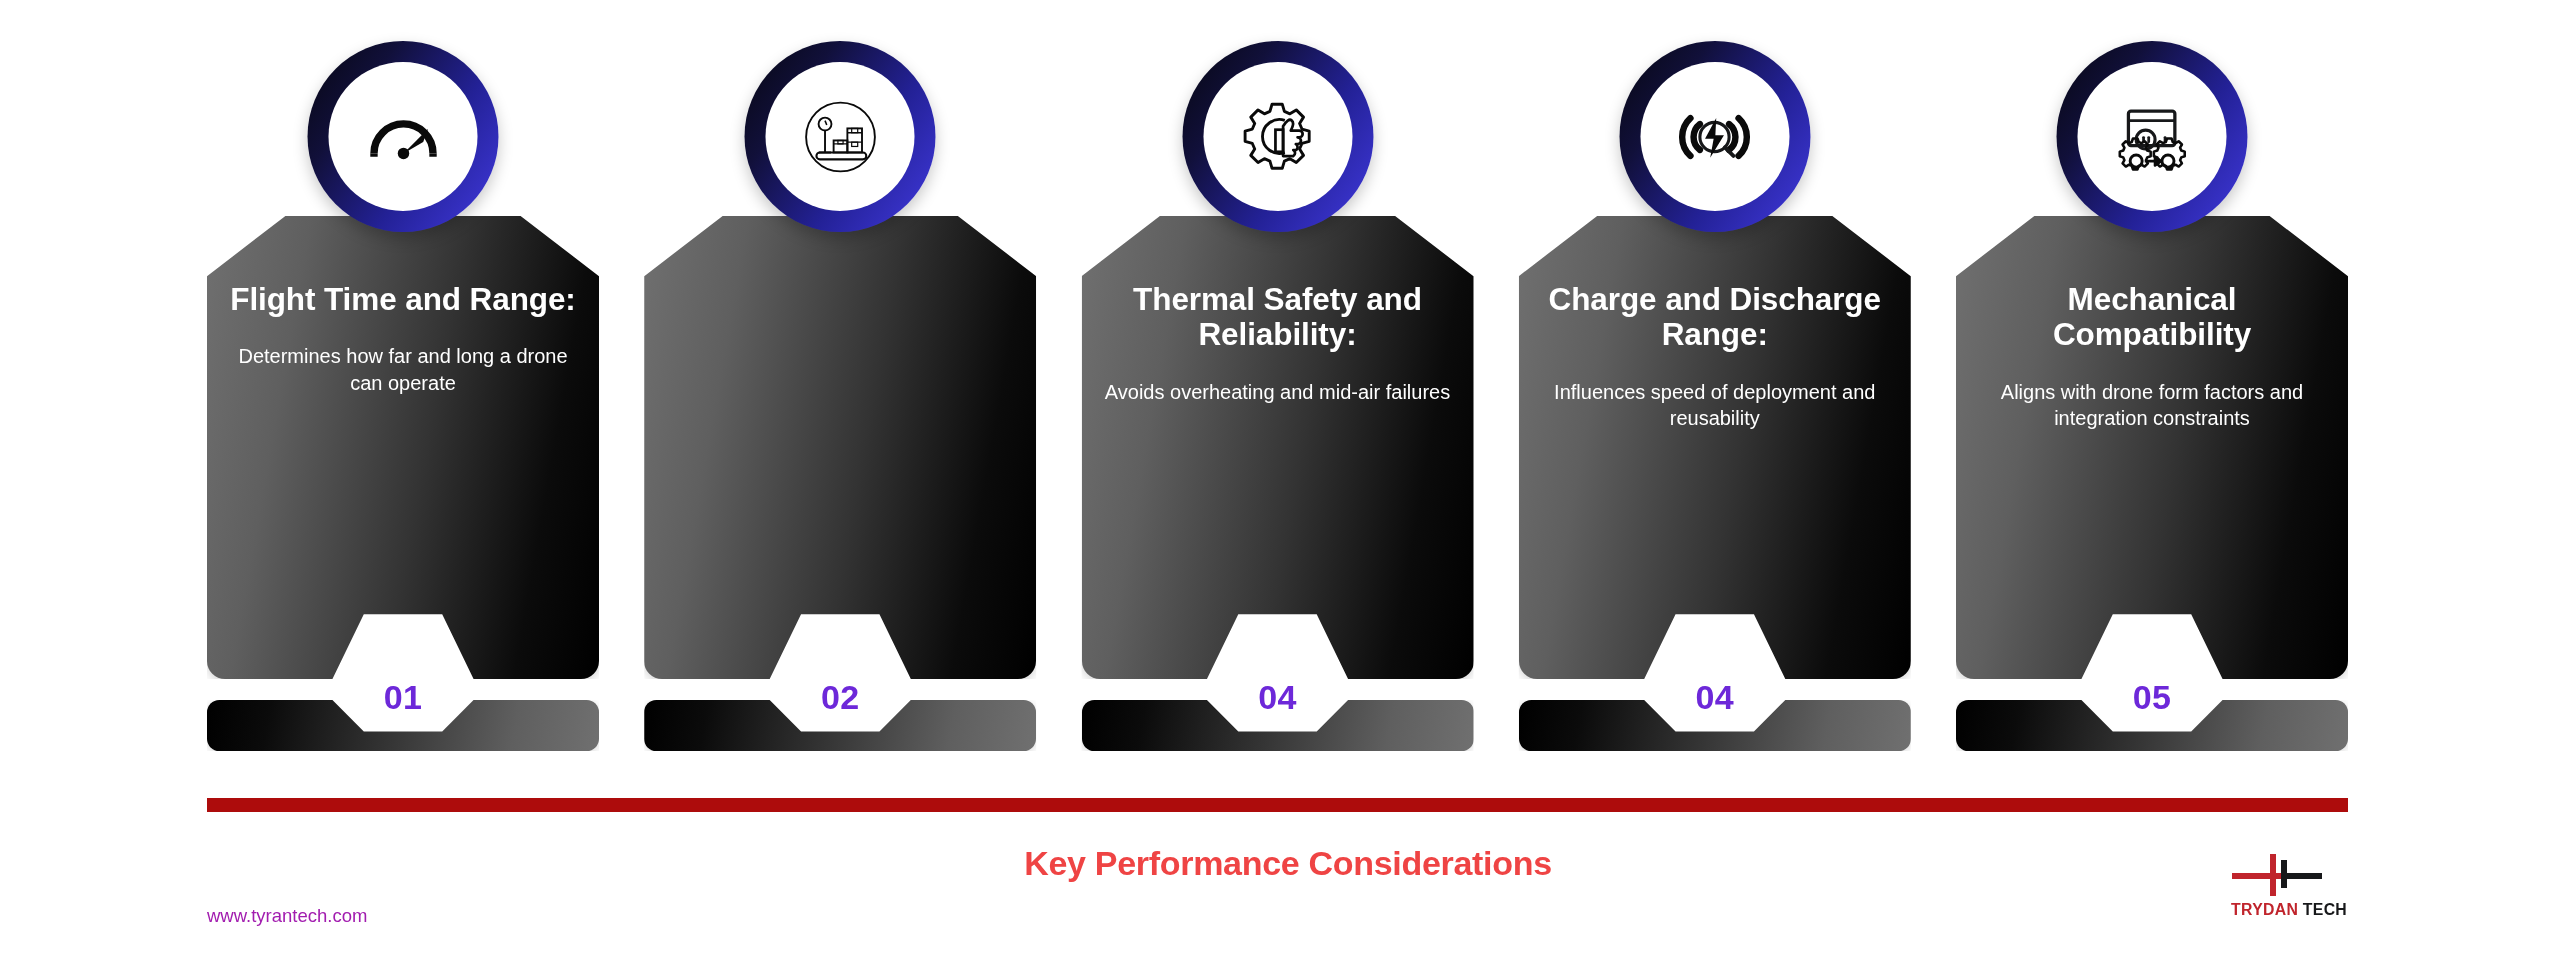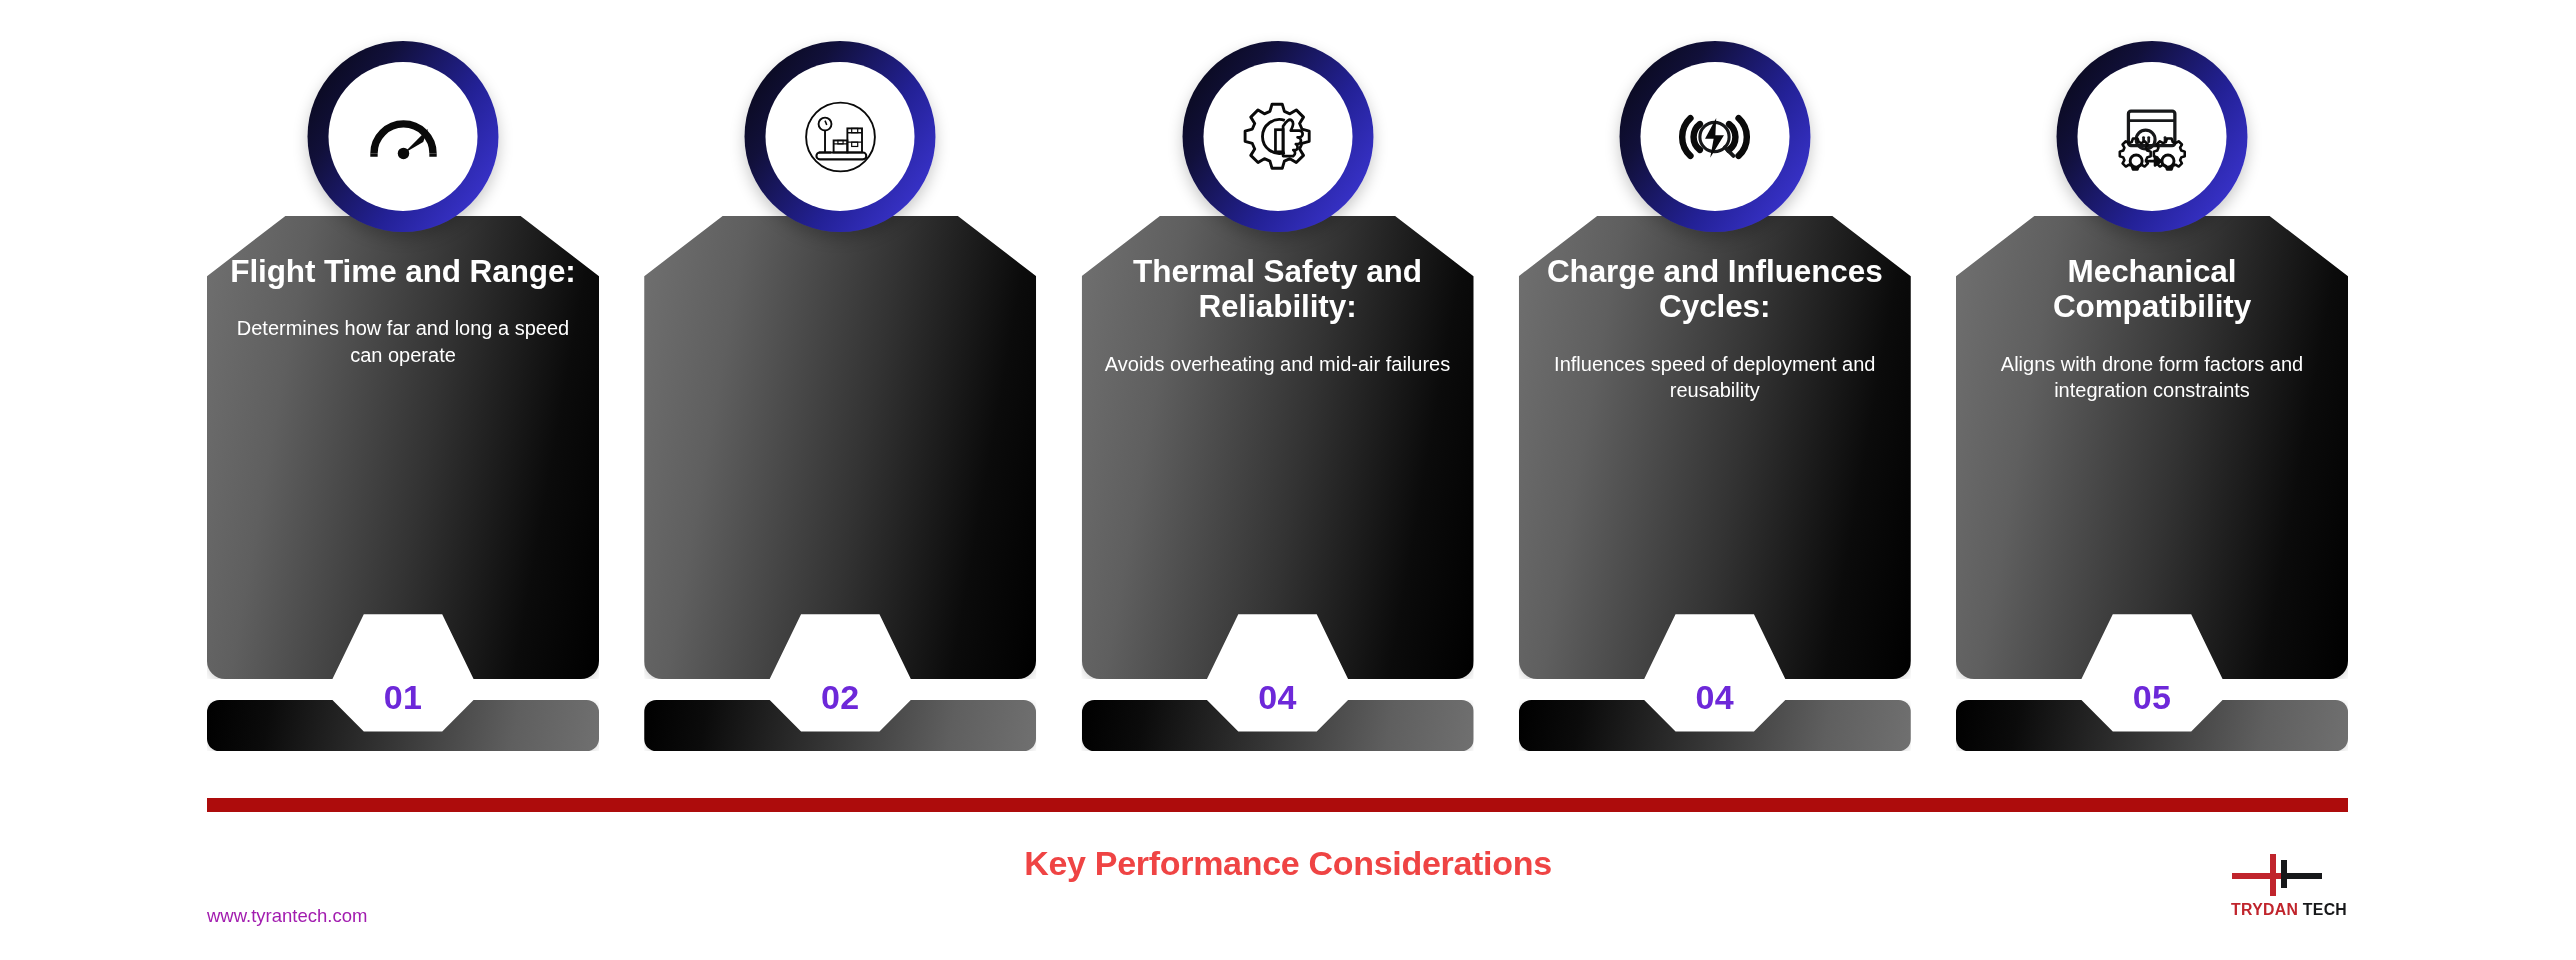--- a/index.html
+++ b/index.html
@@ -35,20 +35,21 @@
     filter:drop-shadow(0 3.4px 4.8px rgba(0,0,0,0.17));
   }
   .card-text{
     position:absolute; left:0; top:175px; width:392px; height:463px;
     padding:38px 23px 0 23px; text-align:center; color:#fff;
     pointer-events:none;
   }
   .card-title{
     font-size:31.5px; font-weight:bold; line-height:1.12;
     letter-spacing:-0.1px;
+    margin-top:28px;
   }
   .card-desc{
     margin-top:26px; font-size:20px; font-weight:400; line-height:1.32;
   }
 
   
   .card-footbar{
     position:absolute; left:0; top:1e0px; width:392px; height:51px;
     background:linear-gradient(100deg,#000000 0%,#0b0b0b 16%,#333333 46%,#5f5f5f 78%,#707070 100%);
     border-radius:12.3px;
@@ -120,21 +121,21 @@
 </head>
 <body>
 
 <div id="stage">
 
   <div id="cards-row">
       <div class="card-unit">
         <div class="card-body"></div>
         <div class="card-text">
           <div class="card-title">Flight Time and Range:</div>
-          <div class="card-desc">Determines how far and long a speed can operate</div>
+          <div class="card-desc">Determines how far and long a drone can operate</div>
         </div>
         <div class="card-footbar" style="top: 659px;"></div>
         <div class="card-number">01</div>
         <div class="icon-badge">
           <div class="icon-inner">
     <svg width="82" height="82" viewBox="0 0 100 100">
       <path d="M14 70 A36 36 0 0 1 86 70" fill="none" stroke="#0a0a0a" stroke-width="9"></path>
       <path d="M14 70 L14 74 M86 70 L86 74" stroke="#0a0a0a" stroke-width="9"></path>
       <path d="M50 70 L80 40 L74 56 Z" fill="#0a0a0a"></path>
       <circle cx="50" cy="70" r="7" fill="#0a0a0a"></circle>
@@ -182,21 +183,21 @@
       <path d="M58 31 A20 20 0 1 0 58 69" fill="none" stroke="#0a0a0a" stroke-width="3.4"></path>
       <path d="M56 38 q6-10 10-7 q4 3 -1 12 h10 a4 4 0 0 1 0 8 h-2 a4 4 0 0 1 0 8 h-2 a4 4 0 0 1 0 7 h-3 a4 4 0 0 1 0 7 h-12 z" fill="none" stroke="#0a0a0a" stroke-width="3.2" stroke-linejoin="round"></path>
       <rect x="47" y="42" width="9" height="26" fill="none" stroke="#0a0a0a" stroke-width="3.2"></rect>
     </svg>
           </div>
         </div>
       </div>
       <div class="card-unit">
         <div class="card-body"></div>
         <div class="card-text">
-          <div class="card-title">Charge and Influences Cycles:</div>
+          <div class="card-title">Charge and Discharge Range:</div>
           <div class="card-desc">Influences speed of deployment and reusability</div>
         </div>
         <div class="card-footbar" style="top: 659px;"></div>
         <div class="card-number">04</div>
         <div class="icon-badge">
           <div class="icon-inner">
     <svg width="86" height="86" viewBox="0 0 100 100">
       <path d="M22 28 A30 30 0 0 0 22 72" fill="none" stroke="#0a0a0a" stroke-width="7.5" stroke-linecap="round"></path>
       <path d="M78 28 A30 30 0 0 1 78 72" fill="none" stroke="#0a0a0a" stroke-width="7.5" stroke-linecap="round"></path>
       <path d="M33 35 A19 19 0 0 0 33 65" fill="none" stroke="#0a0a0a" stroke-width="7.5" stroke-linecap="round"></path>

